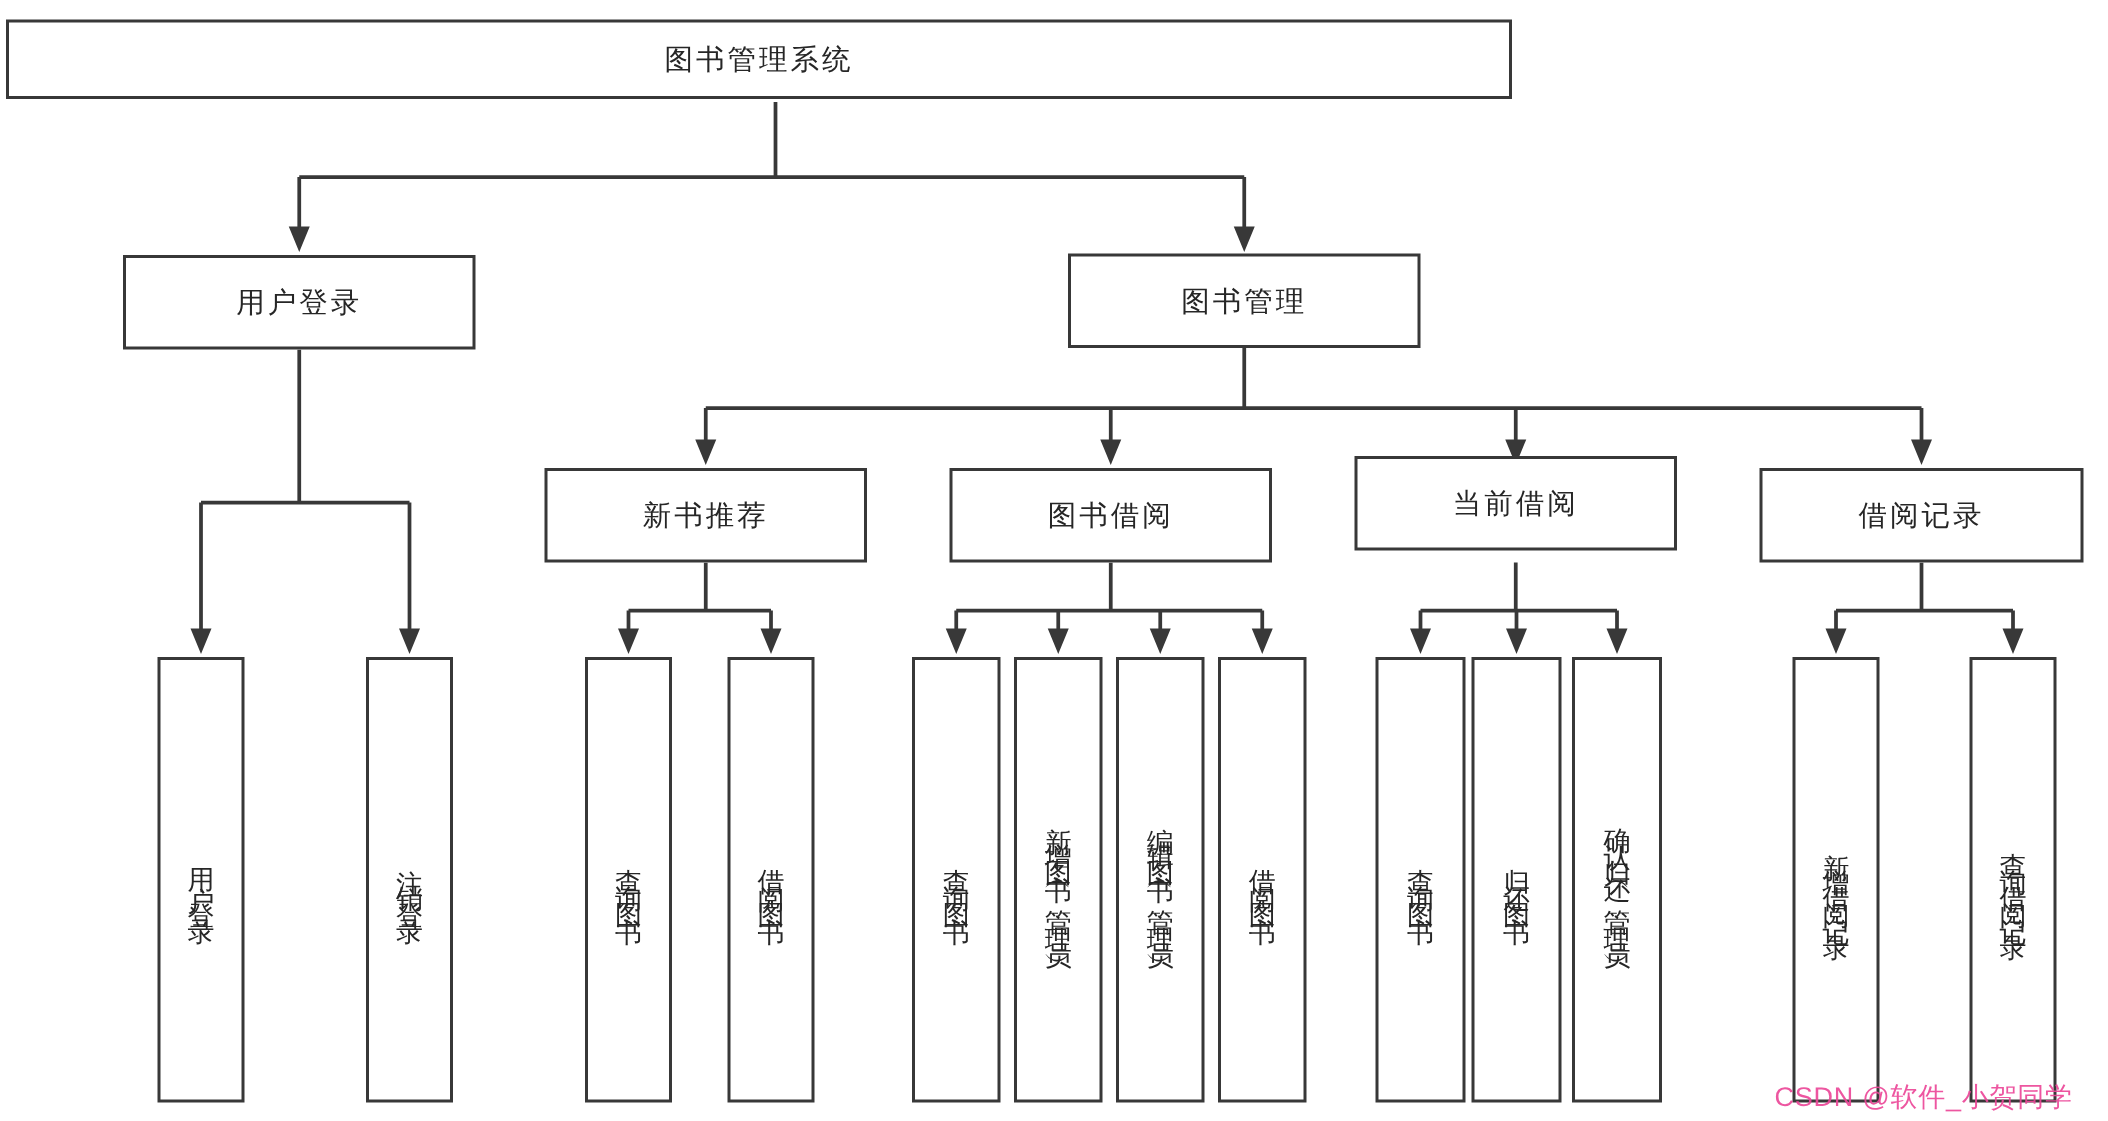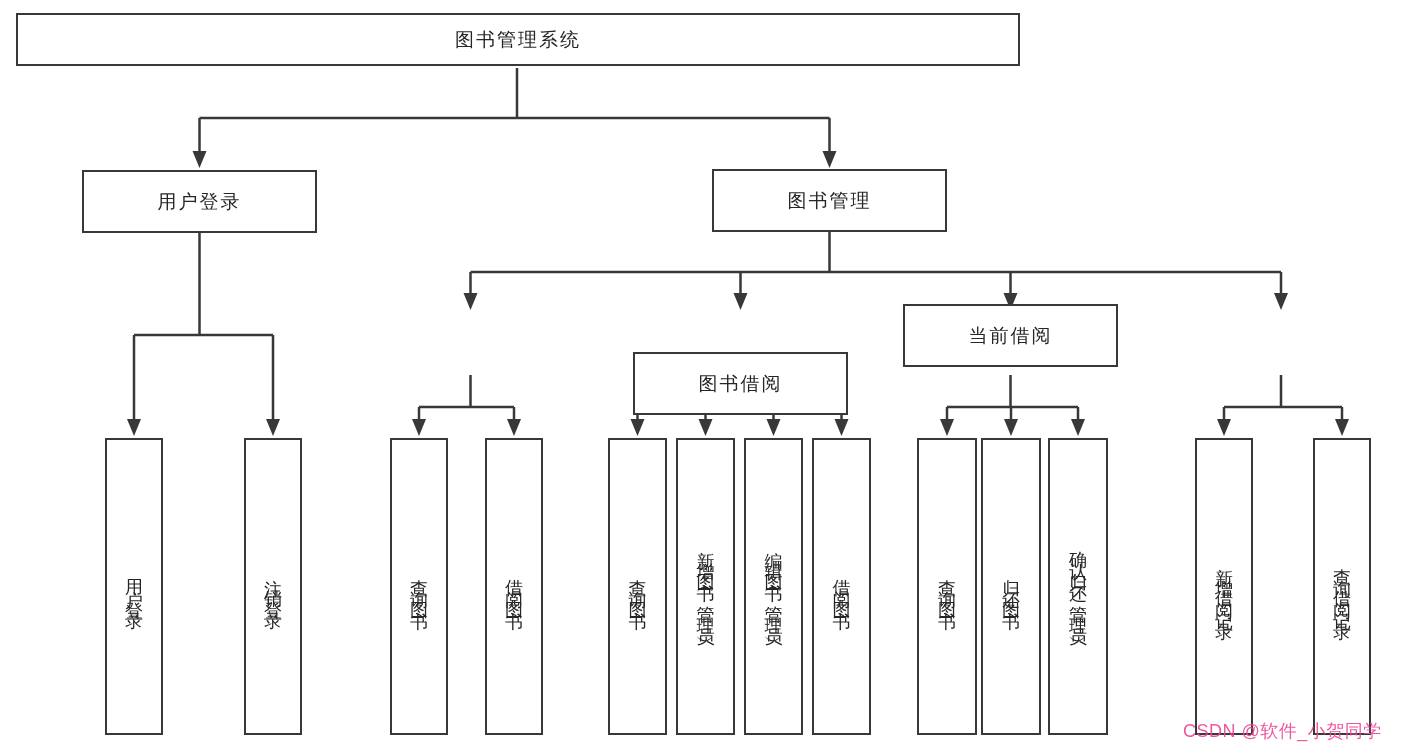--- a/index.html
+++ b/index.html
@@ -77,36 +77,42 @@
          M1003.5 293 L1017.5 293 L1010.5 310 Z M1274 293 L1288 293 L1281 310 Z
          M127 419 L141 419 L134 436 Z M266 419 L280 419 L273 436 Z
          M412 419 L426 419 L419 436 Z M507 419 L521 419 L514 436 Z
          M630.5 419 L644.5 419 L637.5 436 Z M698.5 419 L712.5 419 L705.5 436 Z
          M766.5 419 L780.5 419 L773.5 436 Z M834.5 419 L848.5 419 L841.5 436 Z
          M940 419 L954 419 L947 436 Z M1004 419 L1018 419 L1011 436 Z
          M1071 419 L1085 419 L1078 436 Z M1217 419 L1231 419 L1224 436 Z
          M1335 419 L1349 419 L1342 436 Z"></path>
   </svg>
 
-  <div class="box hbox" style="left:16px; top:13px; width:1004px; height:53px;">
+  <div class="box hbox" style="left:4px; top:13px; width:1004px; height:53px;">
     <span>图书管理系统</span>
   </div>
 
   <div class="box hbox" style="left:82px; top:170px; width:235px; height:63px;">
     <span>用户登录</span>
   </div>
   <div class="box hbox" style="left:712px; top:169px; width:235px; height:63px;text-align:right;">
     <span>图书管理</span>
   </div>
 
-  <div class="box hbox" style="left:633px; top:312px; width:215px; height:63px;margin-top:40px;">
+  <div class="box hbox" style="left:363px; top:312px; width:215px; height:63px;">
+    <span>新书推荐</span>
+  </div>
+  <div class="box hbox" style="left:633px; top:312px; width:215px; height:63px;">
     <span>图书借阅</span>
   </div>
   <div class="box hbox" style="left:903px; top:304px; width:215px; height:63px;">
     <span>当前借阅</span>
+  </div>
+  <div class="box hbox" style="left:1173px; top:312px; width:216px; height:63px;">
+    <span>借阅记录</span>
   </div>
 
   <div class="box leaf" style="left:105px; top:438px; width:58px; height:297px;">
     <span>用户登录</span>
   </div>
   <div class="box leaf" style="left:244px; top:438px; width:58px; height:297px;">
     <span>注销登录</span>
   </div>
 
   <div class="box leaf" style="left:390px; top:438px; width:58px; height:297px;">

